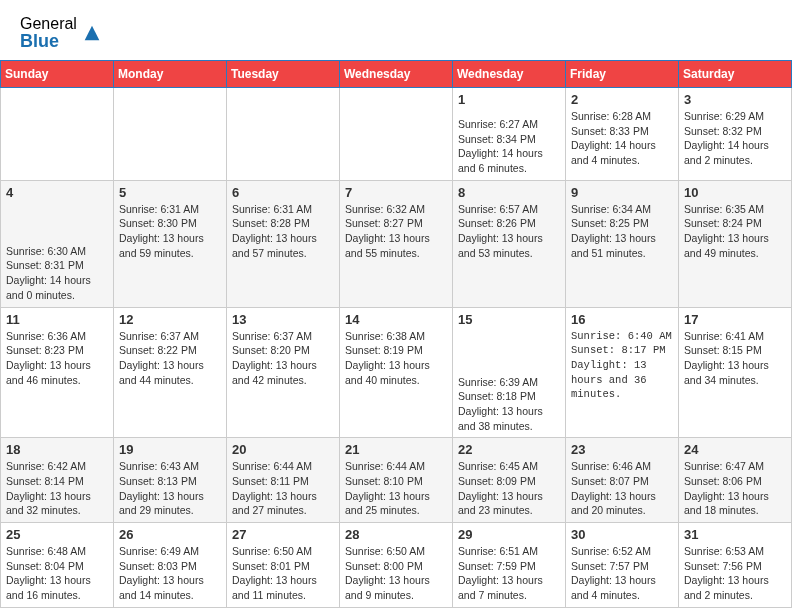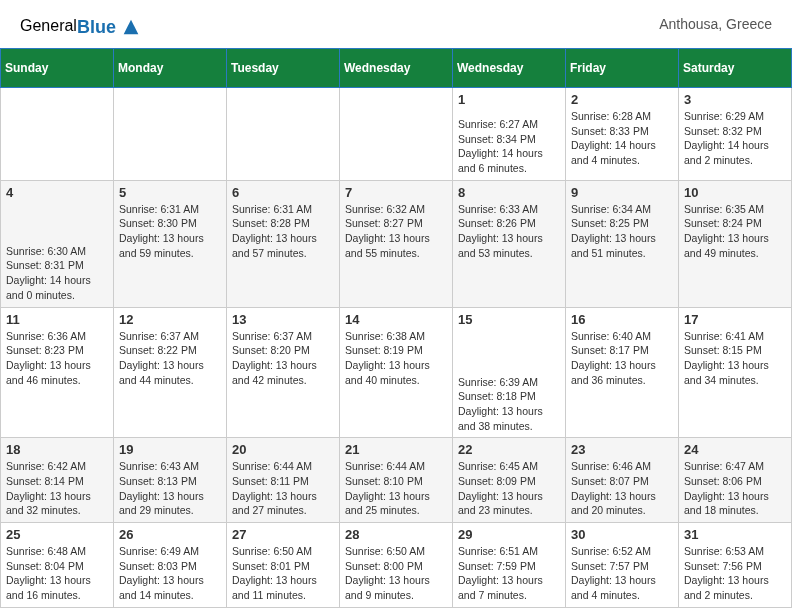--- a/index.html
+++ b/index.html
@@ -15,21 +15,21 @@
       justify-content: space-between;
       align-items: flex-start;
       padding: 16px 20px 10px 20px;
     }
     .logo {
       display: flex;
       align-items: center;
     }
     .logo-text {
       display: flex;
-      flex-direction: row;
+      flex-direction: column;
       line-height: 1;
     }
     .logo-blue {
       font-size: 18px;
       font-weight: bold;
       color: #1a6faf;
     }
     .logo-icon {
       width: 22px;
       height: 22px;
@@ -47,23 +47,23 @@
     .location {
       font-size: 14px;
       color: #555;
     }
     .calendar {
       width: 100%;
       border-collapse: collapse;
       font-size: 11px;
     }
     .calendar thead th {
-      background: #15803d;
+      background: #ef4444;
       color: #fff;
-      padding: 12px 4px;
+      padding: 6px 4px;
       text-align: left;
       font-size: 12px;
       font-weight: bold;
       border: 1px solid #2979c1;
     }
     .calendar tbody td {
       border: 1px solid #ccc;
       vertical-align: top;
       padding: 4px 5px;
       width: 113px;
@@ -100,21 +100,20 @@
   <div class="logo">
     <div class="logo-text">
       <span>General</span>
       <span class="logo-blue">Blue</span>
     </div>
     <svg class="logo-icon" viewBox="0 0 30 30">
       <polygon points="5,25 15,5 25,25" fill="#1a6faf"></polygon>
     </svg>
   </div>
   <div class="title-block">
-    <div class="location">Anthousa, Greece</div>
   </div>
 </div>
 
 <table class="calendar">
   <thead>
     <tr>
     <th>Sunday</th>
         <th>Monday</th>
         <th>Tuesday</th>
         <th>Wednesday</th>
@@ -168,21 +167,21 @@
 Daylight: 13 hours and 57 minutes.</div>
         </td>
         <td>
           <div class="day-number">7</div>
           <div class="day-info" style="white-space: pre-line;">Sunrise: 6:32 AM
 Sunset: 8:27 PM
 Daylight: 13 hours and 55 minutes.</div>
         </td>
         <td>
           <div class="day-number">8</div>
-          <div class="day-info" style="white-space: pre-line;">Sunrise: 6:33 AM
+          <div class="day-info" style="white-space: pre-line;">Sunrise: 6:57 AM
 Sunset: 8:26 PM
 Daylight: 13 hours and 53 minutes.</div>
         </td>
         <td>
           <div class="day-number">9</div>
           <div class="day-info" style="white-space: pre-line;">Sunrise: 6:34 AM
 Sunset: 8:25 PM
 Daylight: 13 hours and 51 minutes.</div>
         </td>
         <td>
@@ -218,21 +217,21 @@
 Daylight: 13 hours and 40 minutes.</div>
         </td>
         <td>
           <div class="day-number">15</div>
           <div class="day-info" style="white-space: pre-line; margin-top: 48px;">Sunrise: 6:39 AM
 Sunset: 8:18 PM
 Daylight: 13 hours and 38 minutes.</div>
         </td>
         <td>
           <div class="day-number">16</div>
-          <div class="day-info" style="white-space: pre-line;">Sunrise: 6:40 AM
+          <div class="day-info" style="white-space: pre-line; font-family: Liberation Mono, monospace;">Sunrise: 6:40 AM
 Sunset: 8:17 PM
 Daylight: 13 hours and 36 minutes.</div>
         </td>
         <td>
           <div class="day-number">17</div>
           <div class="day-info" style="white-space: pre-line;">Sunrise: 6:41 AM
 Sunset: 8:15 PM
 Daylight: 13 hours and 34 minutes.</div>
         </td>
       </tr>

